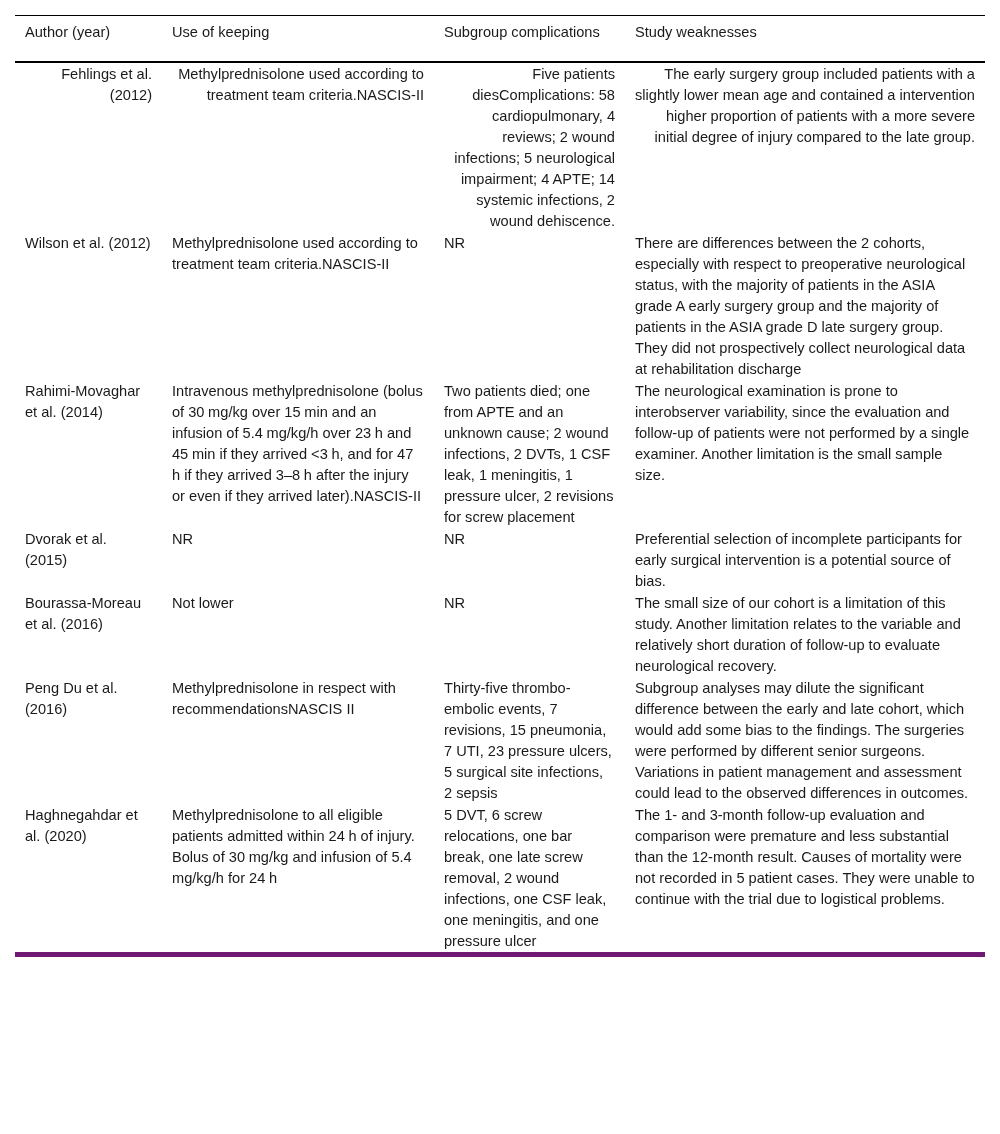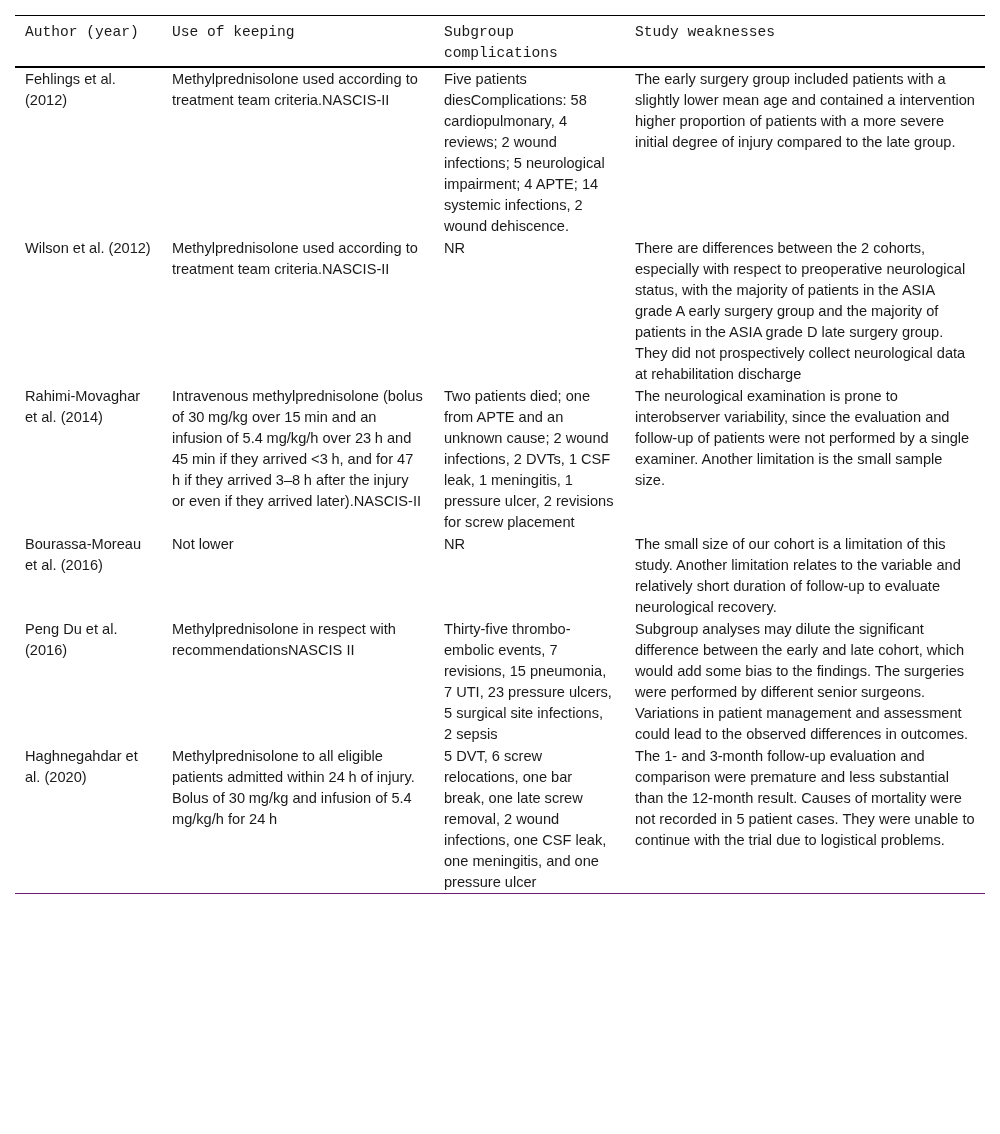--- a/index.html
+++ b/index.html
@@ -25,40 +25,40 @@
     table {
       border-collapse: collapse;
       width: 970px;
       table-layout: fixed;
     }
     thead tr {
       border-top: 1px solid #000;
       border-bottom: 2px solid #000;
     }
     tbody tr:last-child {
-      border-bottom: 1px solid #701a75;
+      border-bottom: 5px solid #701a75;
       margin-top: 24px;
     }
     th, td {
       text-align: left;
       vertical-align: top;
       font-weight: normal;
       padding: 0 10px;
     }
     th {
       padding-top: 6px;
-      padding-bottom: 2px;
-      font-family: Liberation Mono, monospace;
+      padding-bottom: 18px;
     }
     td {
       padding-top: 1px;
       padding-bottom: 0px;
     }
     tbody tr:first-child td {
       padding-top: 1px;
+      text-align: right;
     }
     col.c1 { width: 147px; }
     col.c2 { width: 272px; }
     col.c3 { width: 191px; }
     col.c4 { width: 360px; }
   </style>
 </head>
 <body>
 
 <div class="table-wrap">
@@ -90,20 +90,26 @@
         <td>NR</td>
         <td>There are differences between the 2 cohorts, especially with respect to preoperative neurological status, with the majority of patients in the ASIA grade A early surgery group and the majority of patients in the ASIA grade D late surgery group. They did not prospectively collect neurological data at rehabilitation discharge</td>
       </tr>
       <tr>
         <td>Rahimi-Movaghar et al. (2014)</td>
         <td>Intravenous methylprednisolone (bolus of 30 mg/kg over 15 min and an infusion of 5.4 mg/kg/h over 23 h and 45 min if they arrived &lt;3 h, and for 47 h if they arrived 3–8 h after the injury or even if they arrived later).NASCIS-II</td>
         <td>Two patients died; one from APTE and an unknown cause; 2 wound infections, 2 DVTs, 1 CSF leak, 1 meningitis, 1 pressure ulcer, 2 revisions for screw placement</td>
         <td>The neurological examination is prone to interobserver variability, since the evaluation and follow-up of patients were not performed by a single examiner. Another limitation is the small sample size.</td>
       </tr>
       <tr>
+        <td>Dvorak et al. (2015)</td>
+        <td>NR</td>
+        <td>NR</td>
+        <td>Preferential selection of incomplete participants for early surgical intervention is a potential source of bias.</td>
+      </tr>
+      <tr>
         <td>Bourassa-Moreau et al. (2016)</td>
         <td>Not lower</td>
         <td>NR</td>
         <td>The small size of our cohort is a limitation of this study. Another limitation relates to the variable and relatively short duration of follow-up to evaluate neurological recovery.</td>
       </tr>
       <tr>
         <td>Peng Du et al. (2016)</td>
         <td>Methylprednisolone in respect with recommendationsNASCIS II</td>
         <td>Thirty-five thrombo-embolic events, 7 revisions, 15 pneumonia, 7 UTI, 23 pressure ulcers, 5 surgical site infections, 2 sepsis</td>
         <td>Subgroup analyses may dilute the significant difference between the early and late cohort, which would add some bias to the findings. The surgeries were performed by different senior surgeons. Variations in patient management and assessment could lead to the observed differences in outcomes.</td>

